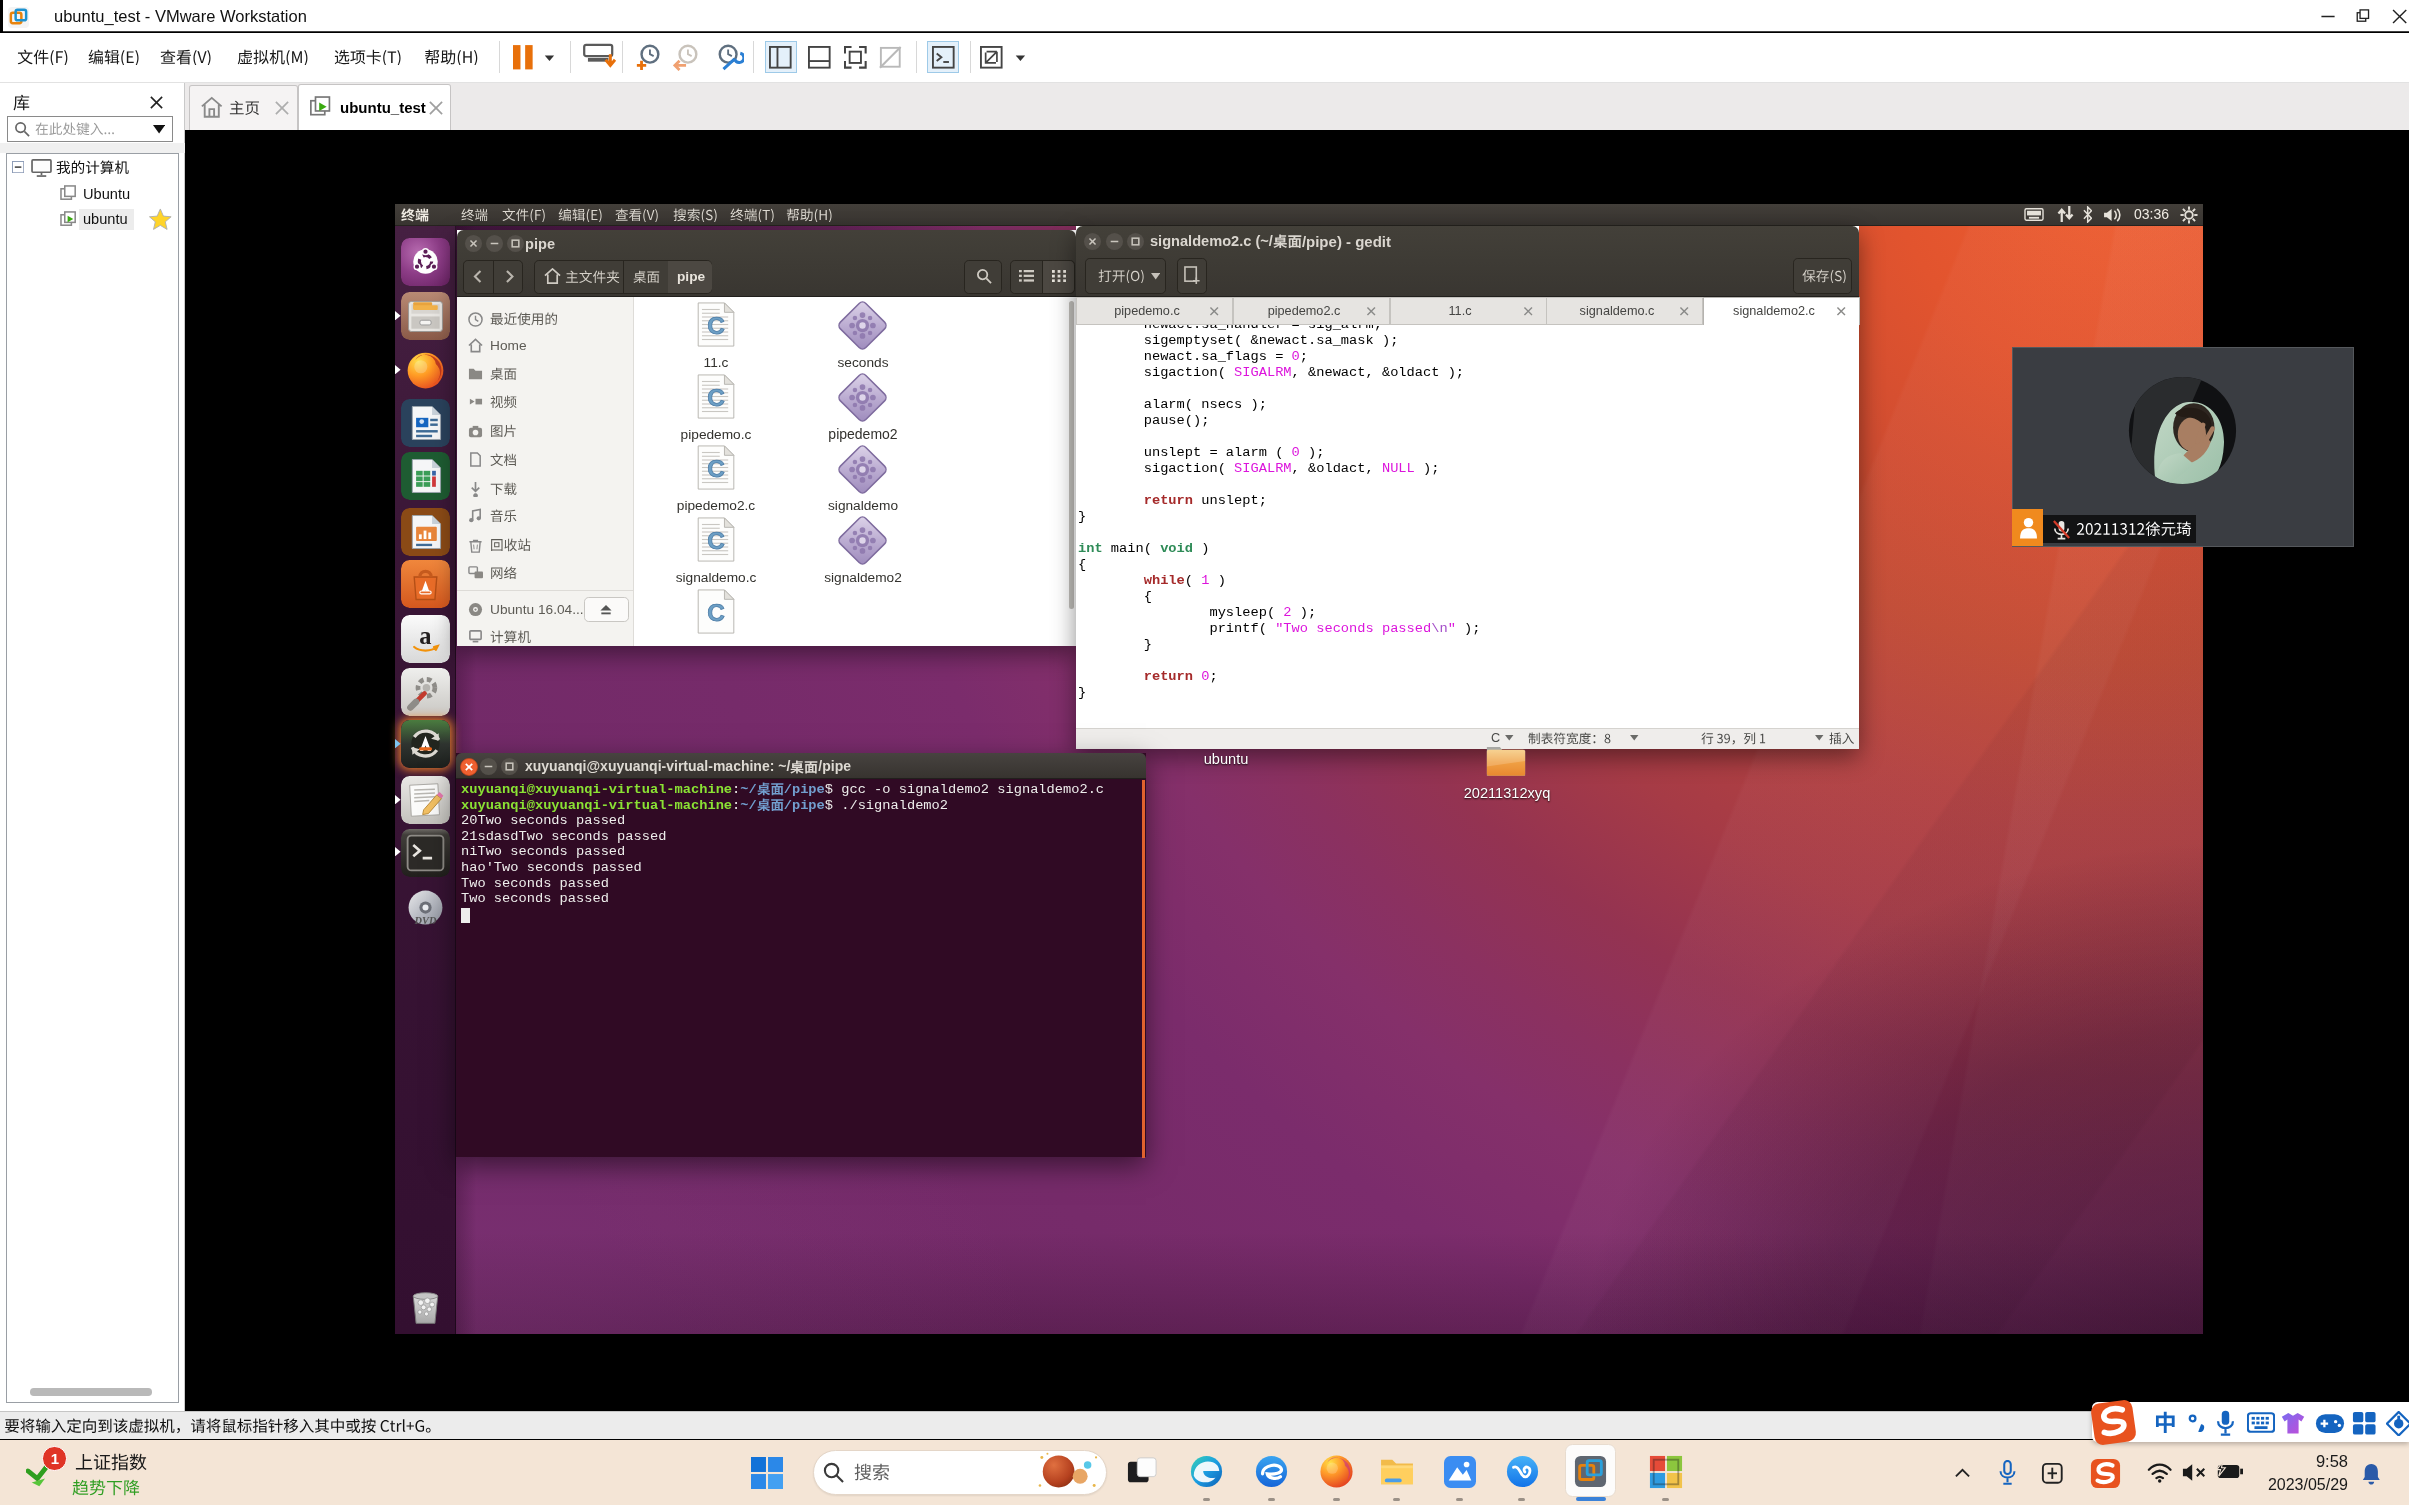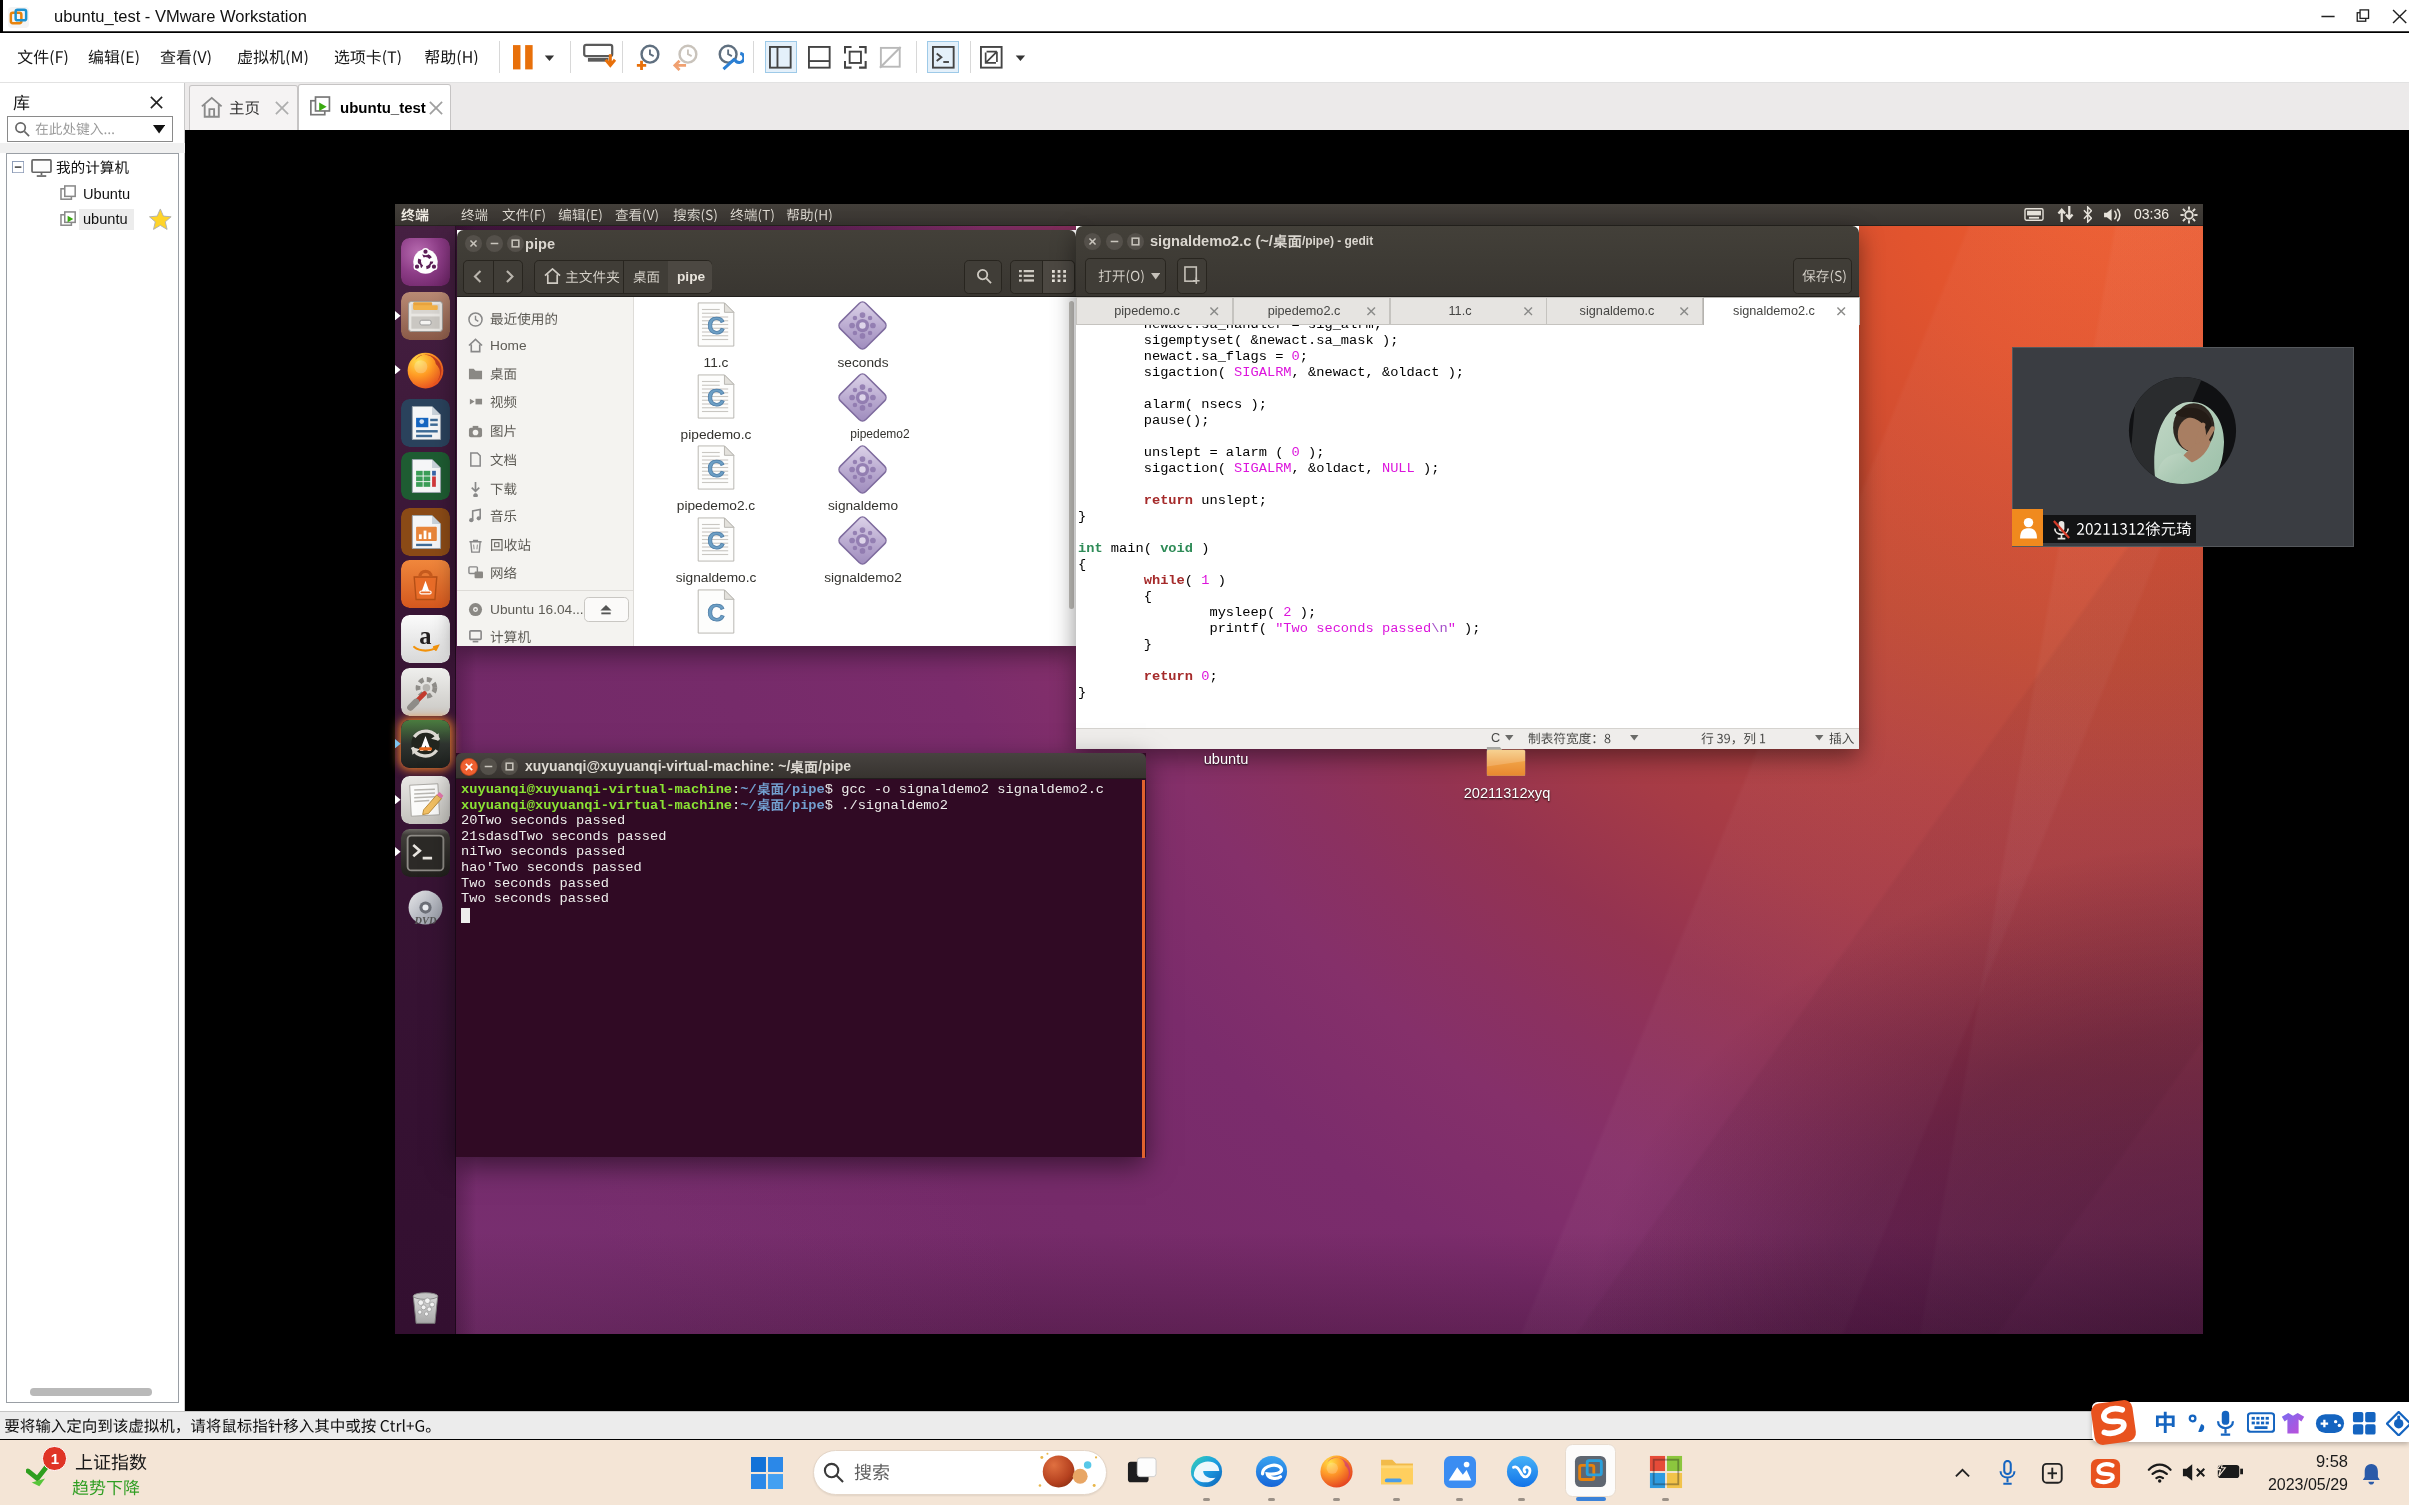--- a/index.html
+++ b/index.html
@@ -1028,21 +1028,21 @@
         <circle cx="17" cy="28" r="3"></circle>
         <circle cx="20" cy="20" r="2.4"></circle>
         <circle cx="36" cy="20" r="2.4"></circle>
         <circle cx="36" cy="36" r="2.4"></circle>
         <circle cx="20" cy="36" r="2.4"></circle>
       </g>
       <circle cx="28" cy="28" r="3.4" fill="#ded5ea"></circle>
     </svg>
   </div>
 <div style="position:absolute;left:716px;transform:translateX(-50%);top:426px;font-family:'Liberation Sans', sans-serif;font-size:13.7px;font-weight:normal;color:#33322e;white-space:pre;line-height:17px;">pipedemo.c</div>
-<div style="position:absolute;left:863px;transform:translateX(-50%);top:426px;font-family:'Liberation Sans', sans-serif;font-size:12px;font-weight:normal;color:#33322e;white-space:pre;line-height:17px;margin-left:17px;">pipedemo2</div>
+<div style="position:absolute;left:863px;transform:translateX(-50%);top:426px;font-family:'Liberation Sans', sans-serif;font-size:14px;font-weight:normal;color:#33322e;white-space:pre;line-height:17px;">pipedemo2</div>
 <div class="ico" style="left:697px;top:445px">
     <svg width="38" height="45" viewBox="0 0 40 48">
       <path d="M1 1 L29 1 L39 11 L39 47 L1 47 Z" fill="#fdfdfc" stroke="#b5b3ae"></path>
       <path d="M29 1 L29 11 L39 11 Z" fill="#e3e1dc" stroke="#b5b3ae"></path>
       <g stroke="#c9c7c2" stroke-width="1.2">
         <line x1="5" y1="8" x2="24" y2="8"></line>
         <line x1="5" y1="12" x2="24" y2="12"></line>
         <line x1="5" y1="16" x2="33" y2="16"></line>
         <line x1="5" y1="20" x2="33" y2="20"></line>
         <line x1="5" y1="24" x2="33" y2="24"></line>
@@ -1153,21 +1153,21 @@
     <svg width="19" height="19" viewBox="-10 -10 20 20">
       <circle r="9" fill="#54504a"></circle>
       <rect x="-3.5" y="-3.5" width="7" height="7" fill="none" stroke="#c9c5bd" stroke-width="1.6"></rect>
     </svg>
   </div>
 <div style="position:absolute;left:1150px;top:233px;line-height:0;white-space:nowrap"><span style="font-family:'Liberation Sans';font-size:14.6px;line-height:17px;font-weight:bold;color:#dad6cf;vertical-align:middle">signaldemo2.c (~/</span><span style="display:inline-block;vertical-align:middle;line-height:0"><svg style="" width="29" height="14.6" viewBox="0 -880 2000 1000" fill="#dad6cf" xmlns="http://www.w3.org/2000/svg">
         <g transform="scale(1,-1)">
           <path transform="translate(0,0)" d="M267 436H728V391H267ZM267 563H728V518H267ZM148 648V305H438V254H49V157H350C263 94 140 41 27 13C51 -10 85 -53 102 -80C220 -42 347 31 438 116V-90H560V118C648 29 773 -41 896 -80C913 -49 947 -3 973 20C854 45 733 95 649 157H953V254H560V305H853V648H550V697H905V791H550V850H426V648Z"></path>
           <path transform="translate(1000,0)" d="M416 315H570V240H416ZM416 409V479H570V409ZM416 146H570V72H416ZM50 792V679H416C412 649 406 618 401 589H91V-90H207V-39H786V-90H908V589H526L554 679H954V792ZM207 72V479H309V72ZM786 72H678V479H786Z"></path>
         </g>
-      </svg></span><span style="font-family:'Liberation Sans';font-size:12px;line-height:17px;font-weight:bold;color:#dad6cf;vertical-align:middle">/pipe) - gedit</span></div>
+      </svg></span><span style="font-family:'Liberation Sans';font-size:15px;line-height:17px;font-weight:bold;color:#dad6cf;vertical-align:middle">/pipe) - gedit</span></div>
 <div class="abs" style="left:1085px;top:258px;width:81px;height:36px;background:#403d37;border:0.9px solid #28251f;border-radius:4.7px"></div>
 <div style="position:absolute;left:1098px;top:269px;line-height:0;">
     <svg style="" width="47" height="13.7" viewBox="0 -880 3418 1000" fill="#d5d1c9" xmlns="http://www.w3.org/2000/svg">
       <g transform="scale(1,-1)">
         <path transform="translate(0,0)" d="M199 840V638H48V566H199V353C139 337 84 322 39 311L62 236L199 276V20C199 6 193 1 179 1C166 0 122 0 75 1C85 -19 96 -50 99 -70C169 -70 210 -68 237 -56C263 -44 273 -23 273 19V298L423 343L413 414L273 374V566H412V638H273V840ZM418 756V681H703V31C703 12 696 6 676 6C654 4 582 4 508 7C520 -15 534 -52 539 -74C634 -74 697 -73 734 -60C770 -47 783 -21 783 30V681H961V756Z"></path>
         <path transform="translate(1000,0)" d="M649 703V418H369V461V703ZM52 418V346H288C274 209 223 75 54 -28C74 -41 101 -66 114 -84C299 33 351 189 365 346H649V-81H726V346H949V418H726V703H918V775H89V703H293V461L292 418Z"></path>
         <path transform="translate(2000,0)" d="M239 -196 295 -171C209 -29 168 141 168 311C168 480 209 649 295 792L239 818C147 668 92 507 92 311C92 114 147 -47 239 -196Z"></path>
         <path transform="translate(2338,0)" d="M371 -13C555 -13 684 134 684 369C684 604 555 746 371 746C187 746 58 604 58 369C58 134 187 -13 371 -13ZM371 68C239 68 153 186 153 369C153 552 239 665 371 665C503 665 589 552 589 369C589 186 503 68 371 68Z"></path>
         <path transform="translate(3080,0)" d="M99 -196C191 -47 246 114 246 311C246 507 191 668 99 818L42 792C128 649 171 480 171 311C171 141 128 -29 42 -171Z"></path>
       </g>

